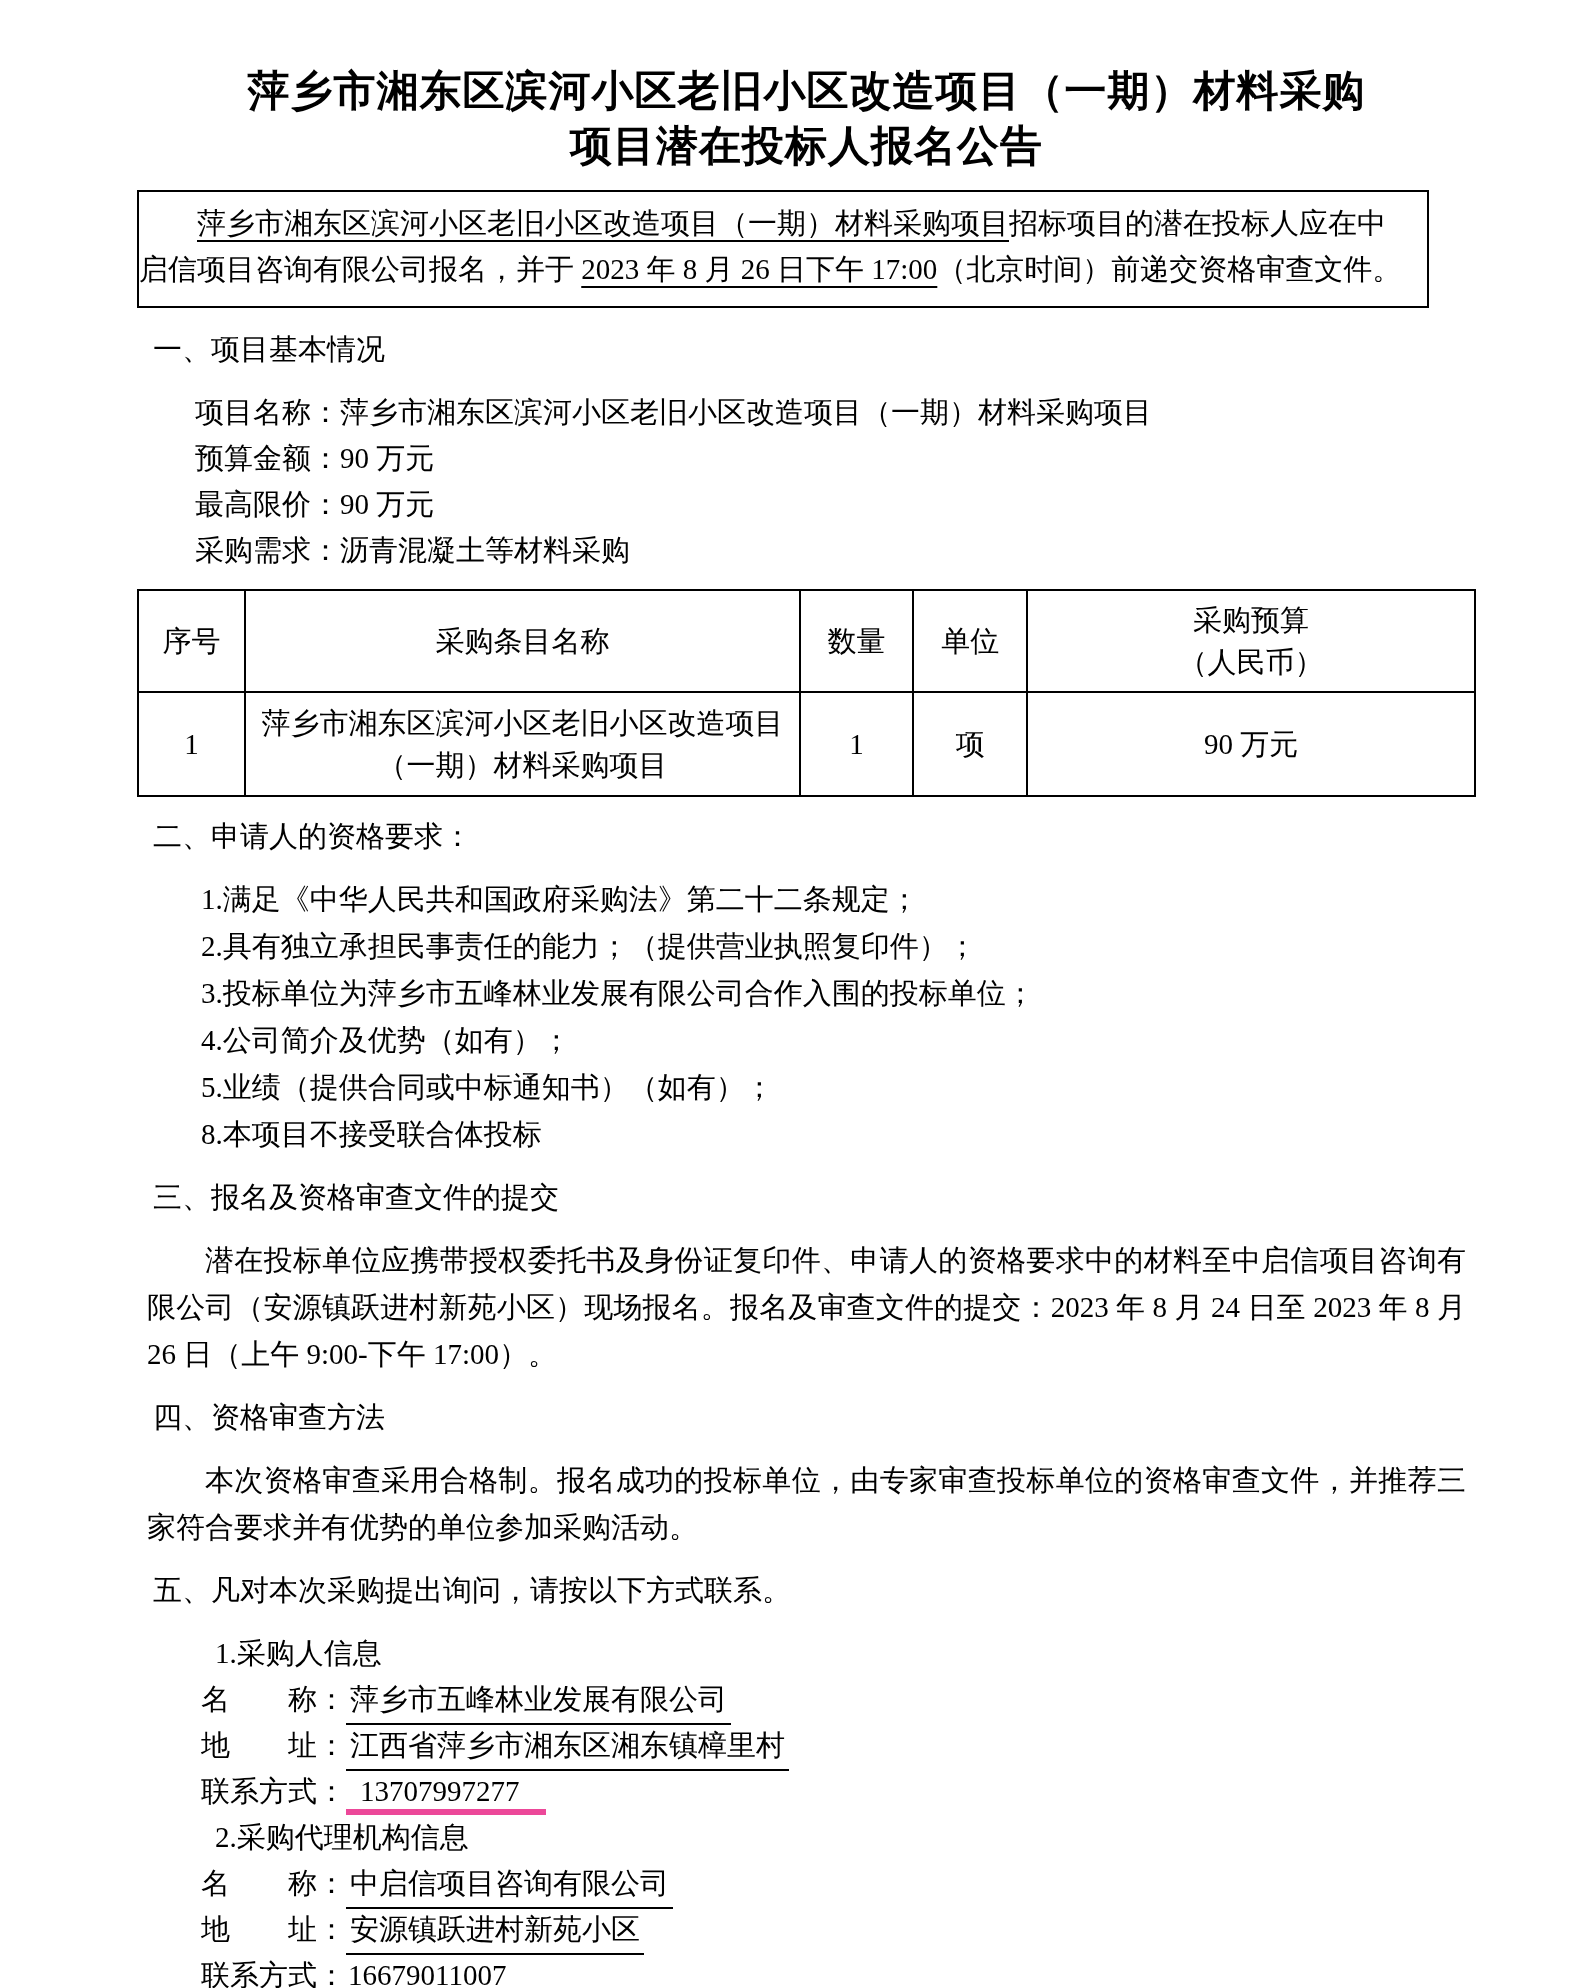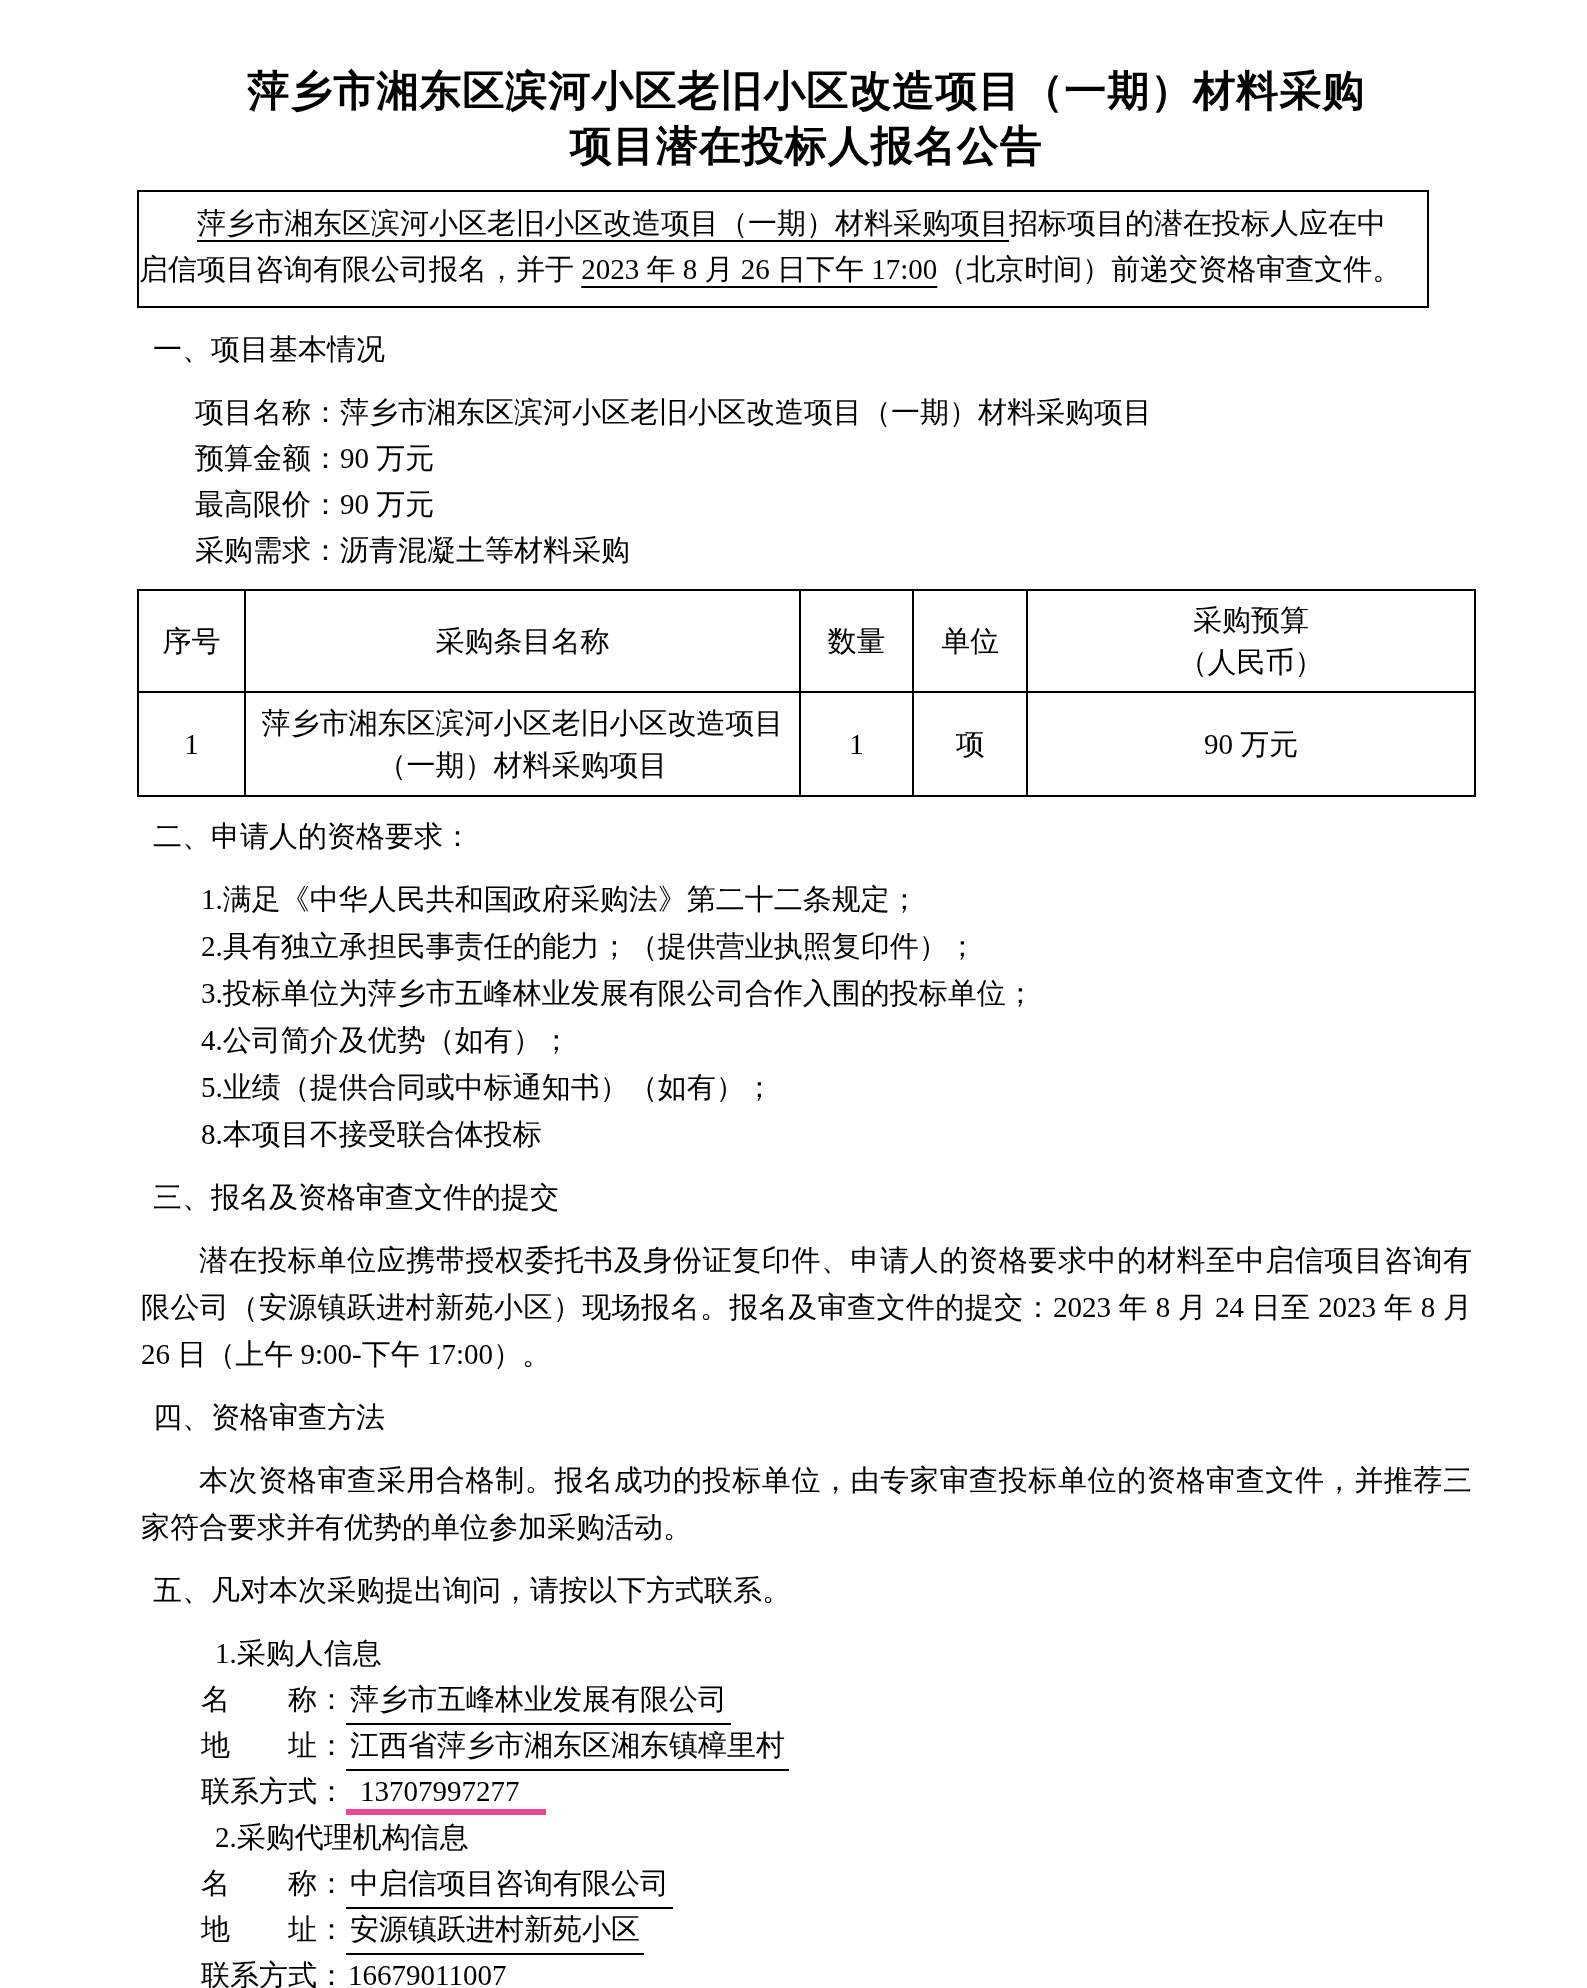--- a/index.html
+++ b/index.html
@@ -45,21 +45,21 @@
   .sec-heading {
     font-family: "Liberation Sans", "DejaVu Sans", sans-serif;
     font-weight: normal;
     font-size: 29px;
     margin: 16px;
     line-height: 47px;
   }
   .body-line { margin: 0 0 0 58px; line-height: 46px; }
   .list-item { margin: 0 0 0 64px; line-height: 47px; }
   .sec-para {
-    margin: 4px;
+    margin: 10px;
     text-indent: 58px;
     text-align: justify;
     line-height: 47px;
   }
   
   .items-table {
     width: 100%;
     border-collapse: collapse;
     margin: 16px 0 12px 0;
     table-layout: fixed;

